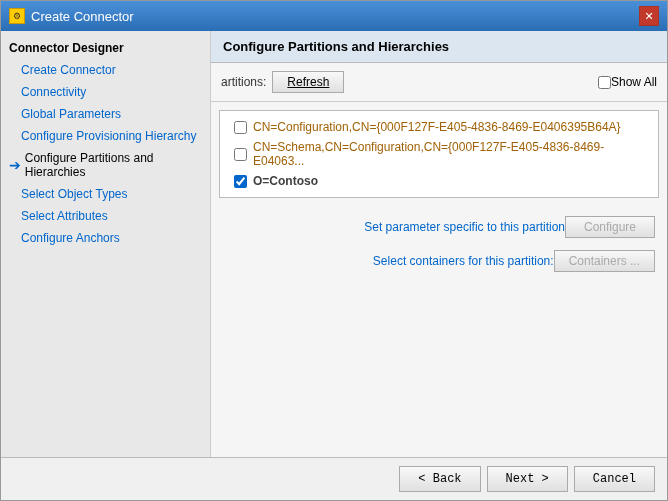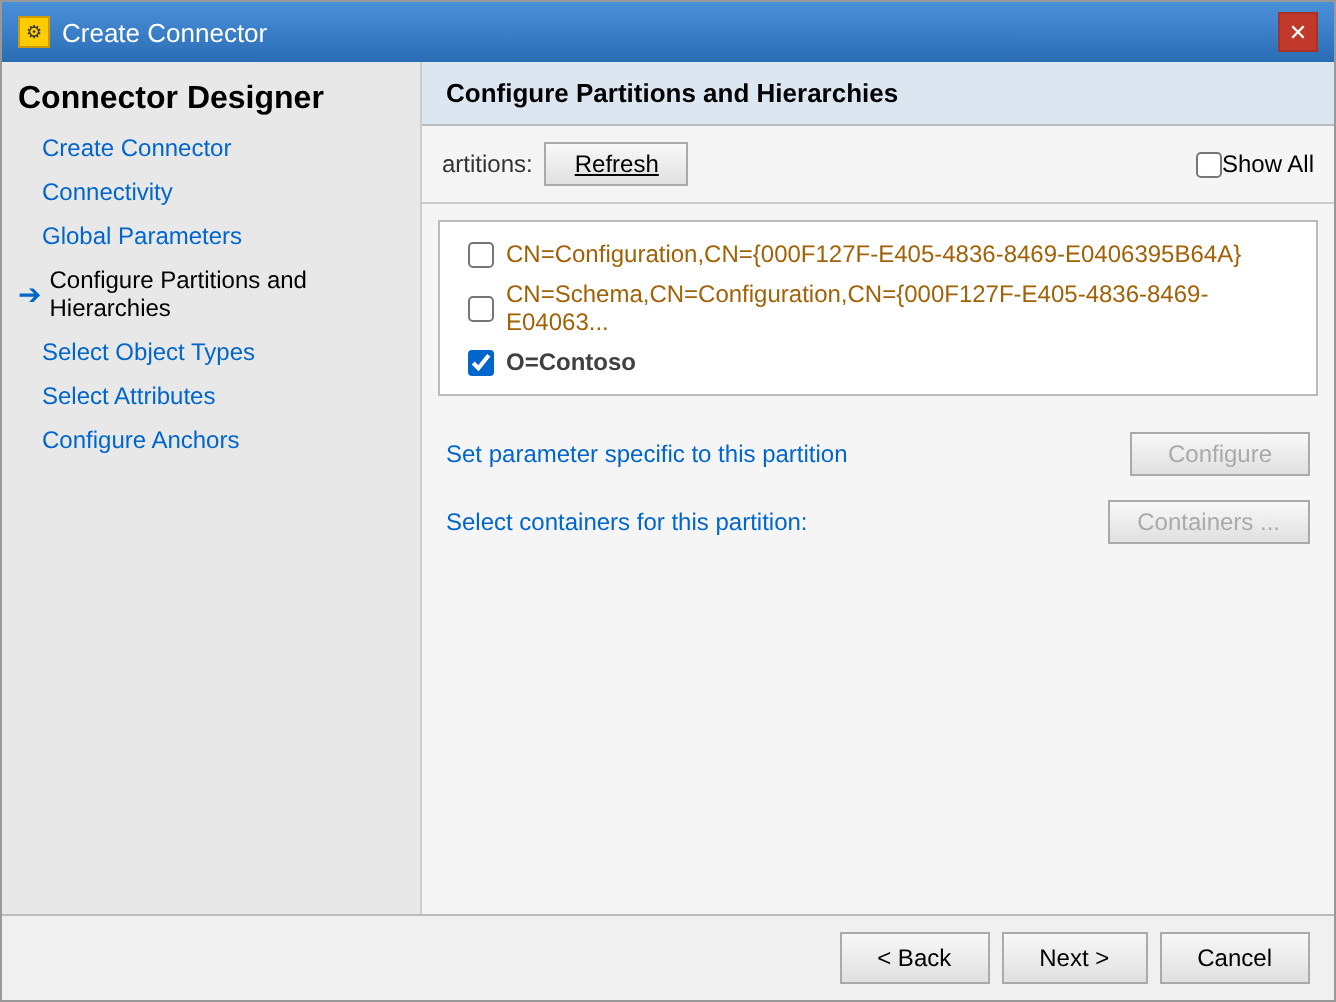--- a/index.html
+++ b/index.html
@@ -76,21 +76,21 @@
     .sidebar {
       width: 210px;
       background: #e8e8e8;
       border-right: 1px solid #ccc;
       flex-shrink: 0;
       padding: 6px 0;
     }
     .sidebar-header {
       font-weight: bold;
       padding: 4px 8px;
-      font-size: 16px;
+      font-size: 12px;
       color: #000;
     }
     .sidebar-item {
       padding: 4px 8px 4px 20px;
       cursor: pointer;
       color: #0066cc;
       font-size: 12px;
       display: flex;
       align-items: center;
     }
@@ -179,21 +179,21 @@
       color: #404040;
       font-weight: bold;
     }
     .info-section {
       padding: 10px 12px;
       flex: 1;
     }
     .info-row {
       display: flex;
       align-items: center;
-      justify-content: space-between;
+      justify-content: flex-end;
       margin-bottom: 12px;
     }
     .info-label {
       color: #0066cc;
       font-size: 12px;
     }
     .action-btn {
       padding: 3px 14px;
       background: linear-gradient(to bottom, #f8f8f8, #e0e0e0);
       border: 1px solid #aaa;
@@ -216,20 +216,21 @@
       flex-shrink: 0;
     }
     .footer-btn {
       padding: 5px 18px;
       background: linear-gradient(to bottom, #f8f8f8, #e0e0e0);
       border: 1px solid #aaa;
       font-size: 12px;
       cursor: pointer;
       color: #000;
       min-width: 70px;
+      font-family: Liberation Mono, monospace;
     }
     .checkbox-native {
       accent-color: #0066cc;
     }
   </style>
 </head>
 <body>
 
 <div class="window">
 
@@ -252,20 +253,23 @@
 
       <div class="sidebar-item">
         <span>Create Connector</span>
       </div>
       <div class="sidebar-item">
         <span>Connectivity</span>
       </div>
       <div class="sidebar-item">
         <span>Global Parameters</span>
       </div>
+      <div class="sidebar-item">
+        <span>Configure Provisioning Hierarchy</span>
+      </div>
       <div class="sidebar-item current">
         <span class="arrow-icon">➔</span>
         <span>Configure Partitions and Hierarchies</span>
       </div>
       <div class="sidebar-item">
         <span>Select Object Types</span>
       </div>
       <div class="sidebar-item">
         <span>Select Attributes</span>
       </div>

